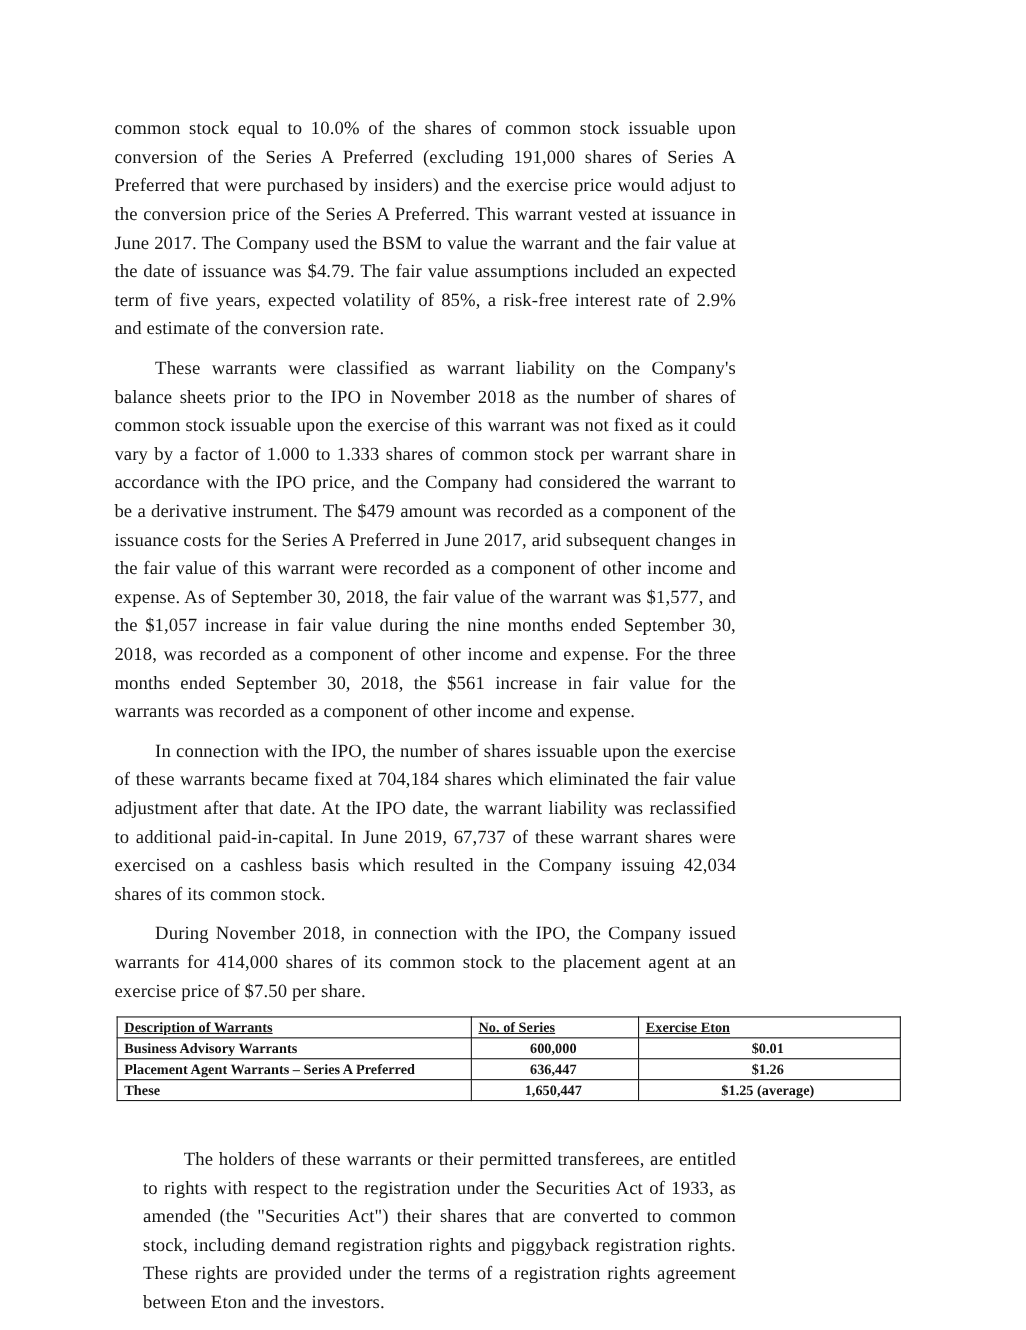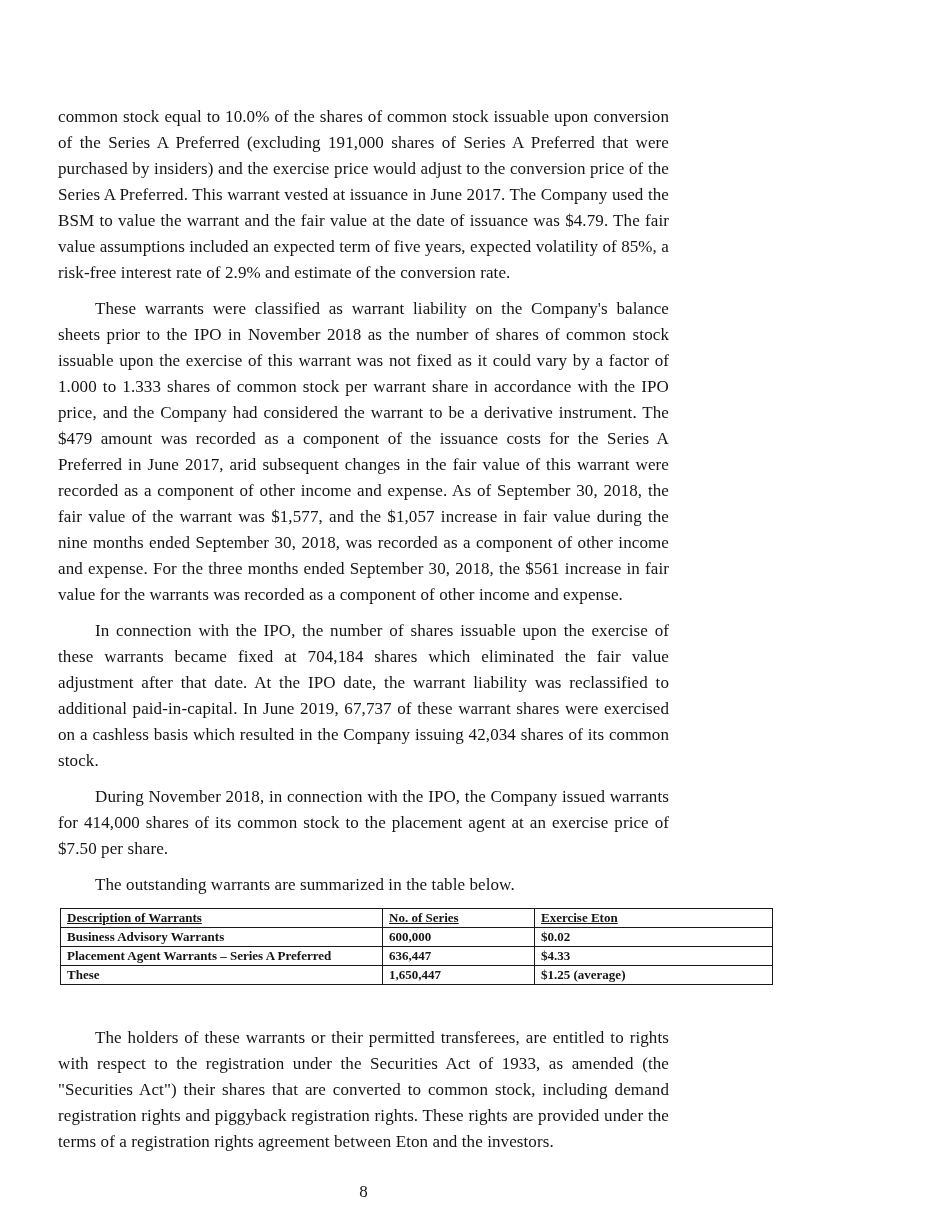--- a/index.html
+++ b/index.html
@@ -11,21 +11,21 @@
     width: 933px;
     height: 1209px;
     font-family: "Liberation Serif", "DejaVu Serif", serif;
     color: #141414;
     overflow: hidden;
   }
   .page {
     box-sizing: border-box;
     width: 777px;
     height: 1209px;
-    padding: 104px 108px 0 58px;
+    padding: 104px 108px 0 104px;
     background: #ffffff;
   }
   .para {
     margin: 0 0 10px 0;
     font-size: 17px;
     line-height: 26px;
     text-align: justify;
     letter-spacing: 0.1px;
   }
   .para.indent {
@@ -48,25 +48,26 @@
     white-space: nowrap;
   }
   .warrants th {
     text-align: left;
     font-weight: bold;
   }
   .warrants th .hdr-text {
     text-decoration: underline;
   }
   .warrants td.num {
-    text-align: left;
+    text-align: center;
     padding-right: 9px;
   }
   .para.after-table {
     margin-top: 40px;
+    margin-left: 26px;
   }
   .page-number {
     margin-top: 24px;
     text-align: center;
     font-size: 17px;
     line-height: 26px;
   }
 </style>
 </head>
 <body>
@@ -74,21 +75,20 @@
 <div class="page">
 
   <p class="para">common stock equal to 10.0% of the shares of common stock issuable upon conversion of the Series A Preferred (excluding 191,000 shares of Series A Preferred that were purchased by insiders) and the exercise price would adjust to the conversion price of the Series A Preferred. This warrant vested at issuance in June 2017. The Company used the BSM to value the warrant and the fair value at the date of issuance was $4.79. The fair value assumptions included an expected term of five years, expected volatility of 85%, a risk-free interest rate of 2.9% and estimate of the conversion rate.</p>
 
   <p class="para indent">These warrants were classified as warrant liability on the Company's balance sheets prior to the IPO in November 2018 as the number of shares of common stock issuable upon the exercise of this warrant was not fixed as it could vary by a factor of 1.000 to 1.333 shares of common stock per warrant share in accordance with the IPO price, and the Company had considered the warrant to be a derivative instrument. The $479 amount was recorded as a component of the issuance costs for the Series A Preferred in June 2017, arid subsequent changes in the fair value of this warrant were recorded as a component of other income and expense. As of September 30, 2018, the fair value of the warrant was $1,577, and the $1,057 increase in fair value during the nine months ended September 30, 2018, was recorded as a component of other income and expense. For the three months ended September 30, 2018, the $561 increase in fair value for the warrants was recorded as a component of other income and expense.</p>
 
   <p class="para indent">In connection with the IPO, the number of shares issuable upon the exercise of these warrants became fixed at 704,184 shares which eliminated the fair value adjustment after that date. At the IPO date, the warrant liability was reclassified to additional paid-in-capital. In June 2019, 67,737 of these warrant shares were exercised on a cashless basis which resulted in the Company issuing 42,034 shares of its common stock.</p>
 
   <p class="para indent">During November 2018, in connection with the IPO, the Company issued warrants for 414,000 shares of its common stock to the placement agent at an exercise price of $7.50 per share.</p>
 
-  <p class="para indent">The outstanding warrants are summarized in the table below.</p>
 
   <table class="warrants">
     <colgroup>
       <col style="width:322px">
       <col style="width:152px">
       <col style="width:238px">
     </colgroup>
     <thead>
       <tr>
         <th>
@@ -99,26 +99,26 @@
         </th>
         <th>
           <span class="hdr-text">Exercise Eton</span>
         </th>
       </tr>
     </thead>
     <tbody>
       <tr>
         <td>Business Advisory Warrants</td>
         <td class="num">600,000</td>
-        <td class="num">$0.02</td>
+        <td class="num">$0.01</td>
       </tr>
       <tr>
         <td>Placement Agent Warrants – Series A Preferred</td>
         <td class="num">636,447</td>
-        <td class="num">$4.33</td>
+        <td class="num">$1.26</td>
       </tr>
       <tr>
         <td>These</td>
         <td class="num">1,650,447</td>
         <td class="num">$1.25 (average)</td>
       </tr>
     </tbody>
   </table>
 
   <p class="para indent after-table">The holders of these warrants or their permitted transferees, are entitled to rights with respect to the registration under the Securities Act of 1933, as amended (the "Securities Act") their shares that are converted to common stock, including demand registration rights and piggyback registration rights. These rights are provided under the terms of a registration rights agreement between Eton and the investors.</p>

